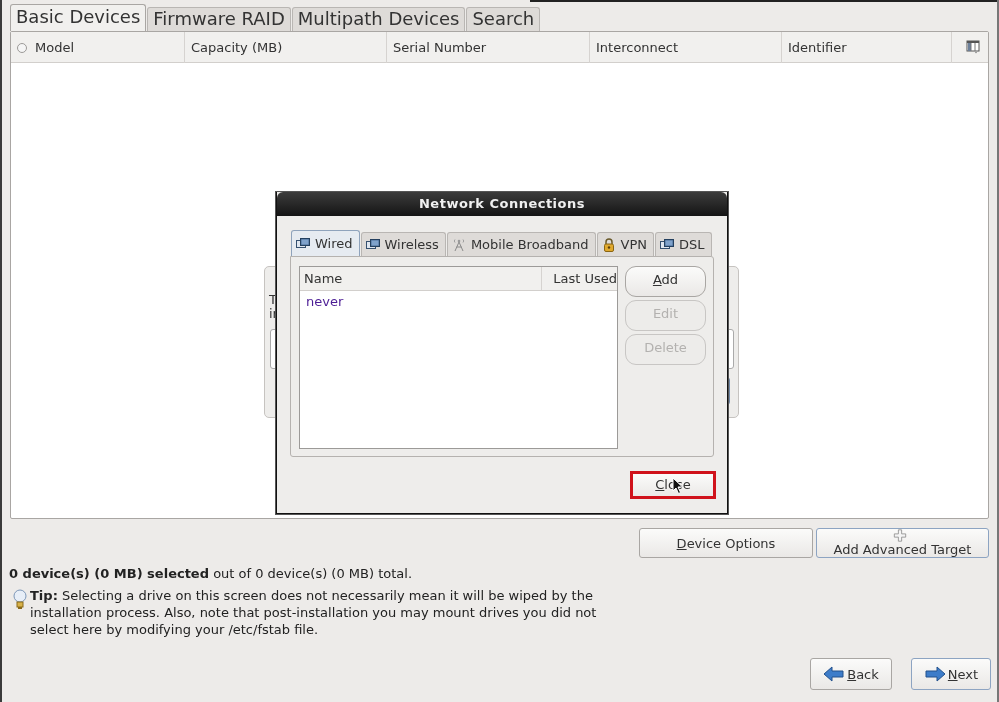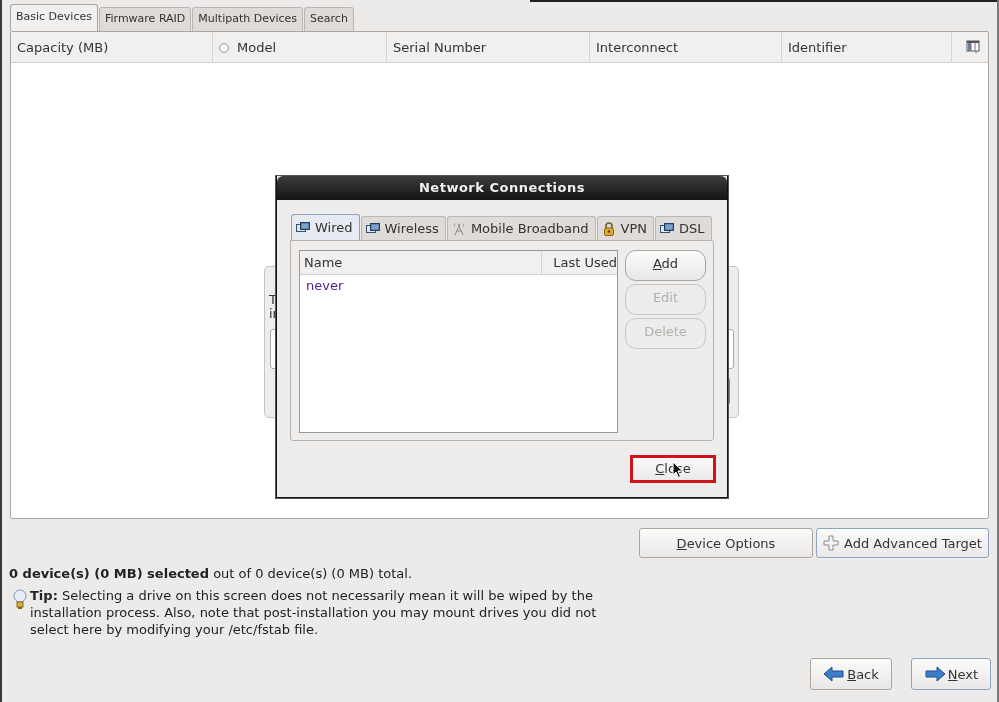--- a/index.html
+++ b/index.html
@@ -13,21 +13,21 @@
   }
   .frame-left { position: absolute; left: 0; top: 0; width: 2px; height: 702px; background: #3a3a3a; }
   .frame-top { position: absolute; left: 530px; top: 0; width: 469px; height: 2px; background: #222; }
   .frame-right { position: absolute; right: 0; top: 0; width: 2px; height: 702px; background: #777; }
 
   
   .main-tabs { position: absolute; left: 10px; top: 5px; height: 26px; display: flex; align-items: flex-end; }
   .main-tab {
     height: 24px; padding: 0 5px; line-height: 22px;
     background: #dedbd8; border: 1px solid #b9b6b3; border-bottom: none;
-    border-radius: 3px 3px 0 0; color: #333; font-size: 11px; white-space: nowrap; margin-right: 1px;
+    border-radius: 3px 3px 0 0; color: #333; font-size: 18px; white-space: nowrap; margin-right: 1px;
   }
   .main-tab.active { height: 27px; background: #f1f0ee; line-height: 24px; border-color: #a9a6a3; }
 
   
   .device-table {
     position: absolute; left: 10px; top: 31px; width: 979px; height: 488px;
     background: #fff; border: 1px solid #a9a6a3; border-radius: 2px;
   }
   .dt-header { position: absolute; left: 0; top: 0; right: 0; height: 31px; background: #f1f0ee; border-bottom: 1px solid #d2cfcc; display: flex; }
   .dt-col { height: 31px; line-height: 31px; padding-left: 6px; border-right: 1px solid #d6d3d0; color: #333; font-size: 13px; }
@@ -39,21 +39,21 @@
     position: absolute; left: 264px; top: 266px; width: 475px; height: 152px;
     background: #eeedeb; border: 1px solid #c6c3c0; border-radius: 5px;
   }
   .bg-dialog .t { position: absolute; left: 4px; top: 26px; font-size: 13px; line-height: 14px; color: #333; }
   .bg-dialog .box { position: absolute; left: 5px; top: 62px; width: 20px; height: 40px; border: 1px solid #aaa; border-radius: 3px; background: #fff; }
   .bg-dialog .box2 { position: absolute; right: 4px; top: 62px; width: 20px; height: 40px; border: 1px solid #aaa; border-radius: 3px; background: #fff; }
   .bg-dialog .btn2 { position: absolute; right: 8px; top: 110px; width: 10px; height: 28px; border: 1px solid #6f87a6; border-radius: 3px; background: #e7eaee; }
 
   
   .nc-dialog {
-    position: absolute; left: 276px; top: 176px; width: 452px; height: 322px;
+    position: absolute; left: 276px; top: 192px; width: 452px; height: 322px;
     background: #eeedeb; border: 1px solid #111; border-top: none;
     box-shadow: 0 0 0 1px #555;
   }
   .nc-title {
     height: 24px; line-height: 24px; text-align: center;
     background: linear-gradient(#3c3c3c, #141414); color: #f0f0f0;
     font-weight: bold; font-size: 13px; border-radius: 6px 6px 0 0; letter-spacing: 0.5px;
   }
   .nc-tabs { position: absolute; left: 14px; top: 38px; height: 26px; display: flex; align-items: flex-end; }
   .nc-tab {
@@ -115,24 +115,24 @@
 
 <div class="main-tabs">
   <div class="main-tab active">Basic Devices</div>
   <div class="main-tab">Firmware RAID</div>
   <div class="main-tab">Multipath Devices</div>
   <div class="main-tab">Search</div>
 </div>
 
 <div class="device-table">
   <div class="dt-header">
-    <div class="dt-col" style="width:202px">Capacity (MB)</div>
     <div class="dt-col" style="width:174px">
       <span class="dt-radio"></span><span>Model</span>
     </div>
+    <div class="dt-col" style="width:202px">Capacity (MB)</div>
     <div class="dt-col" style="width:203px">Serial Number</div>
     <div class="dt-col" style="width:192px">Interconnect</div>
     <div class="dt-col" style="width:170px; border-right:1px solid #d6d3d0">Identifier</div>
     <svg class="col-chooser" viewBox="0 0 14 14">
       <rect x="1" y="1" width="12" height="10" fill="#fff" stroke="#555" stroke-width="1"></rect>
       <rect x="1" y="1" width="12" height="2" fill="#555"></rect>
       <rect x="2" y="3" width="3" height="8" fill="#6c7f99"></rect>
       <line x1="5" y1="3" x2="5" y2="11" stroke="#777"></line>
       <line x1="9" y1="3" x2="9" y2="11" stroke="#777"></line>
       <path d="M9 12 L11 12 L10 13.5 Z" fill="#777"></path>
@@ -221,21 +221,21 @@
   </div>
   <svg class="cursor" viewBox="0 0 12 18">
     <path d="M1 1 L1 14 L4 11 L6.5 16.5 L8.5 15.5 L6 10 L10.5 10 Z" fill="#111" stroke="#fff" stroke-width="1"></path>
   </svg>
 </div>
 
 <div class="btn" style="left:639px; top:528px; width:174px;">
   <span class="u">D</span>
     <span>evice Options</span>
 </div>
-<div class="btn focus" style="left:816px; top:528px; width:173px;">
+<div class="btn focus" style="left:816px; top:528px; width:173px;flex-direction:column;">
   <svg width="16" height="16" viewBox="0 0 16 16" style="margin-right:5px">
     <path d="M6 1 H10 V6 H15 V10 H10 V15 H6 V10 H1 V6 H6 Z" fill="#f4f4f4" stroke="#8a8a8a"></path>
   </svg>
   <span>Add Advanced Target</span>
 </div>
 
 <div class="summary">
   <b>0 device(s) (0 MB) selected</b><span> out of 0 device(s) (0 MB) total.</span>
 </div>
 

